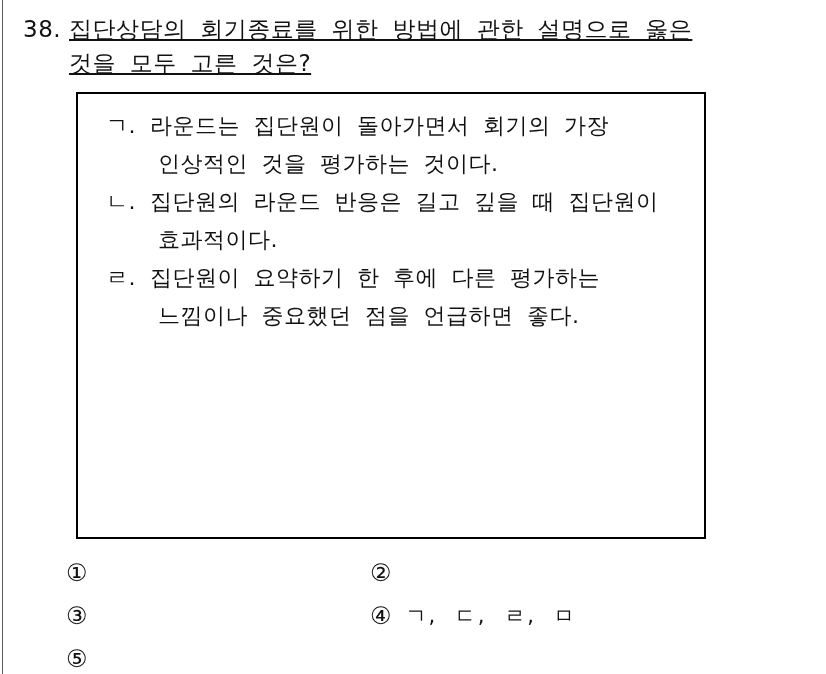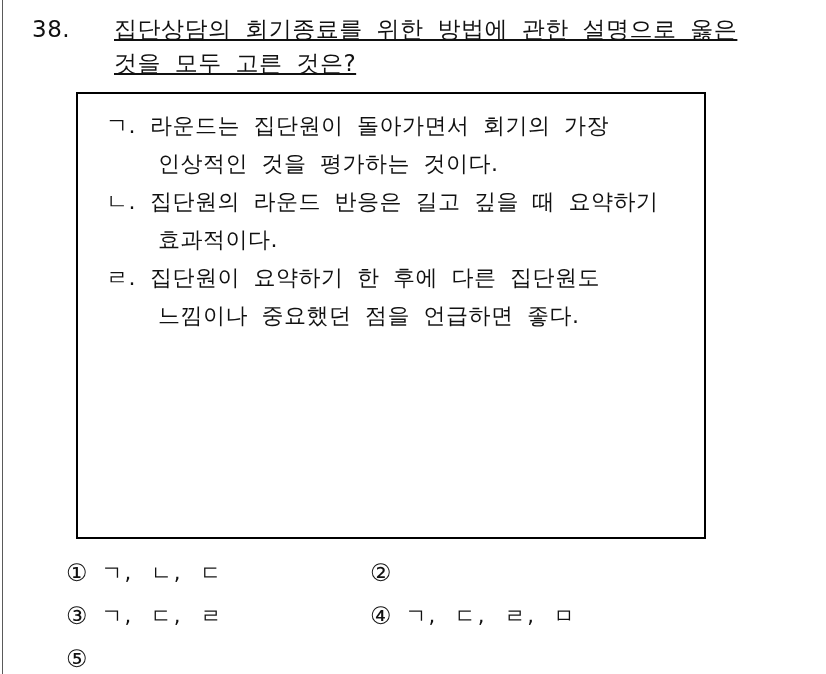--- a/index.html
+++ b/index.html
@@ -20,28 +20,27 @@
     position: absolute;
     left: 2px;
     top: 0;
     width: 1px;
     height: 674px;
     background: #5a5a5a;
   }
   
   .question {
     position: absolute;
-    left: 32px;
+    left: 23px;
     top: 12px;
     width: 760px;
     display: flex;
     font-size: 23px;
     line-height: 34px;
     letter-spacing: 0.5px;
-    gap: 36px;
   }
   .question-number {
     flex: 0 0 46px;
     white-space: nowrap;
   }
   .question-text {
     flex: 1;
     max-width: 668px;
     word-spacing: 6px;
     word-break: keep-all;
@@ -110,38 +109,36 @@
   <div class="question">
     <span class="question-number">38.</span>
     <span class="question-text">집단상담의 회기종료를 위한 방법에 관한 설명으로 옳은 것을 모두 고른 것은?</span>
   </div>
 
   <div class="items-box">
     <div class="item-row">
       <span class="item-marker">ㄱ.</span><span>라운드는 집단원이 돌아가면서 회기의 가장 인상적인 것을 평가하는 것이다.</span>
     </div>
     <div class="item-row">
-      <span class="item-marker">ㄴ.</span><span>집단원의 라운드 반응은 길고 깊을 때 요약하기 효과적이다.</span>
+      <span class="item-marker">ㄴ.</span><span>집단원의 라운드 반응은 길고 깊을 때 집단원이 효과적이다.</span>
     </div>
     <div class="item-row">
-      <span class="item-marker">ㄹ.</span><span>집단원이 요약하기 한 후에 다른 집단원도 느낌이나 중요했던 점을 언급하면 좋다.</span>
+      <span class="item-marker">ㄹ.</span><span>집단원이 요약하기 한 후에 다른 평가하는 느낌이나 중요했던 점을 언급하면 좋다.</span>
     </div>
   </div>
 
   <div class="choices">
     <div class="choice">
       <span class="choice-number">①</span>
-      <span class="choice-text">ㄱ, ㄴ, ㄷ</span>
     </div>
     <div class="choice">
       <span class="choice-number">②</span>
     </div>
     <div class="choice">
       <span class="choice-number">③</span>
-      <span class="choice-text">ㄱ, ㄷ, ㄹ</span>
     </div>
     <div class="choice">
       <span class="choice-number">④</span>
       <span class="choice-text">ㄱ, ㄷ, ㄹ, ㅁ</span>
     </div>
     <div class="choice">
       <span class="choice-number">⑤</span>
     </div>
   </div>
 

